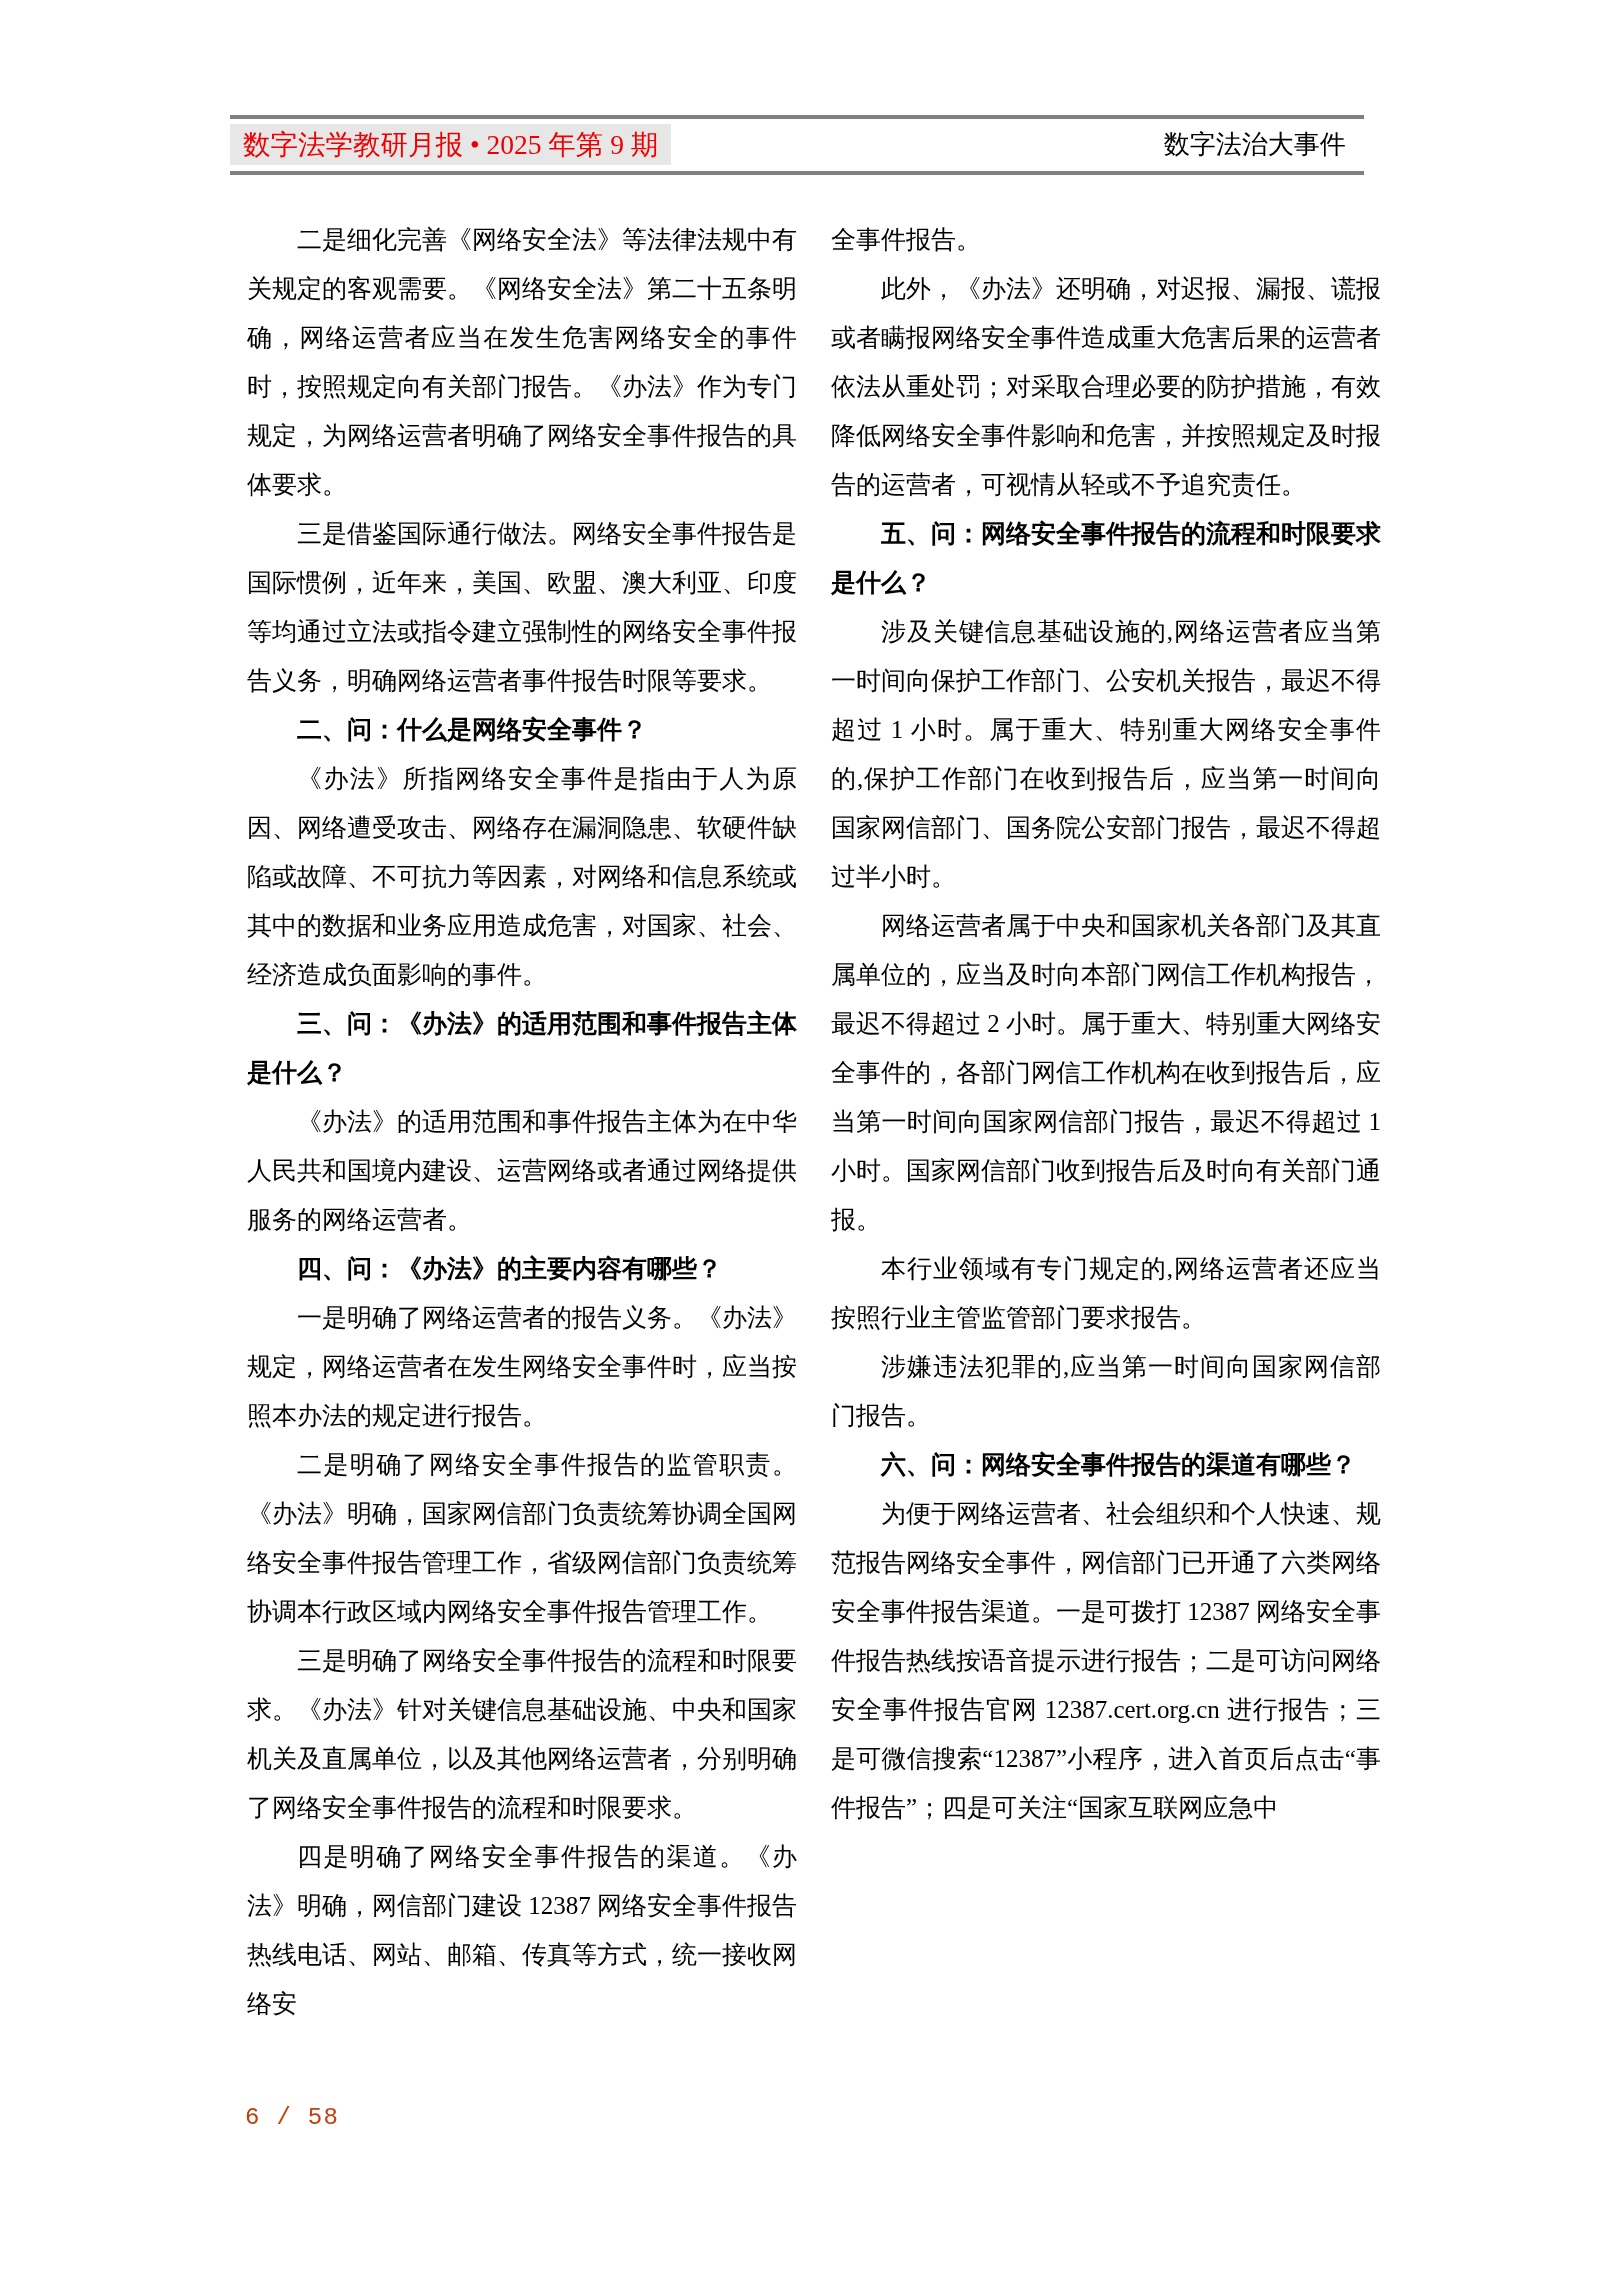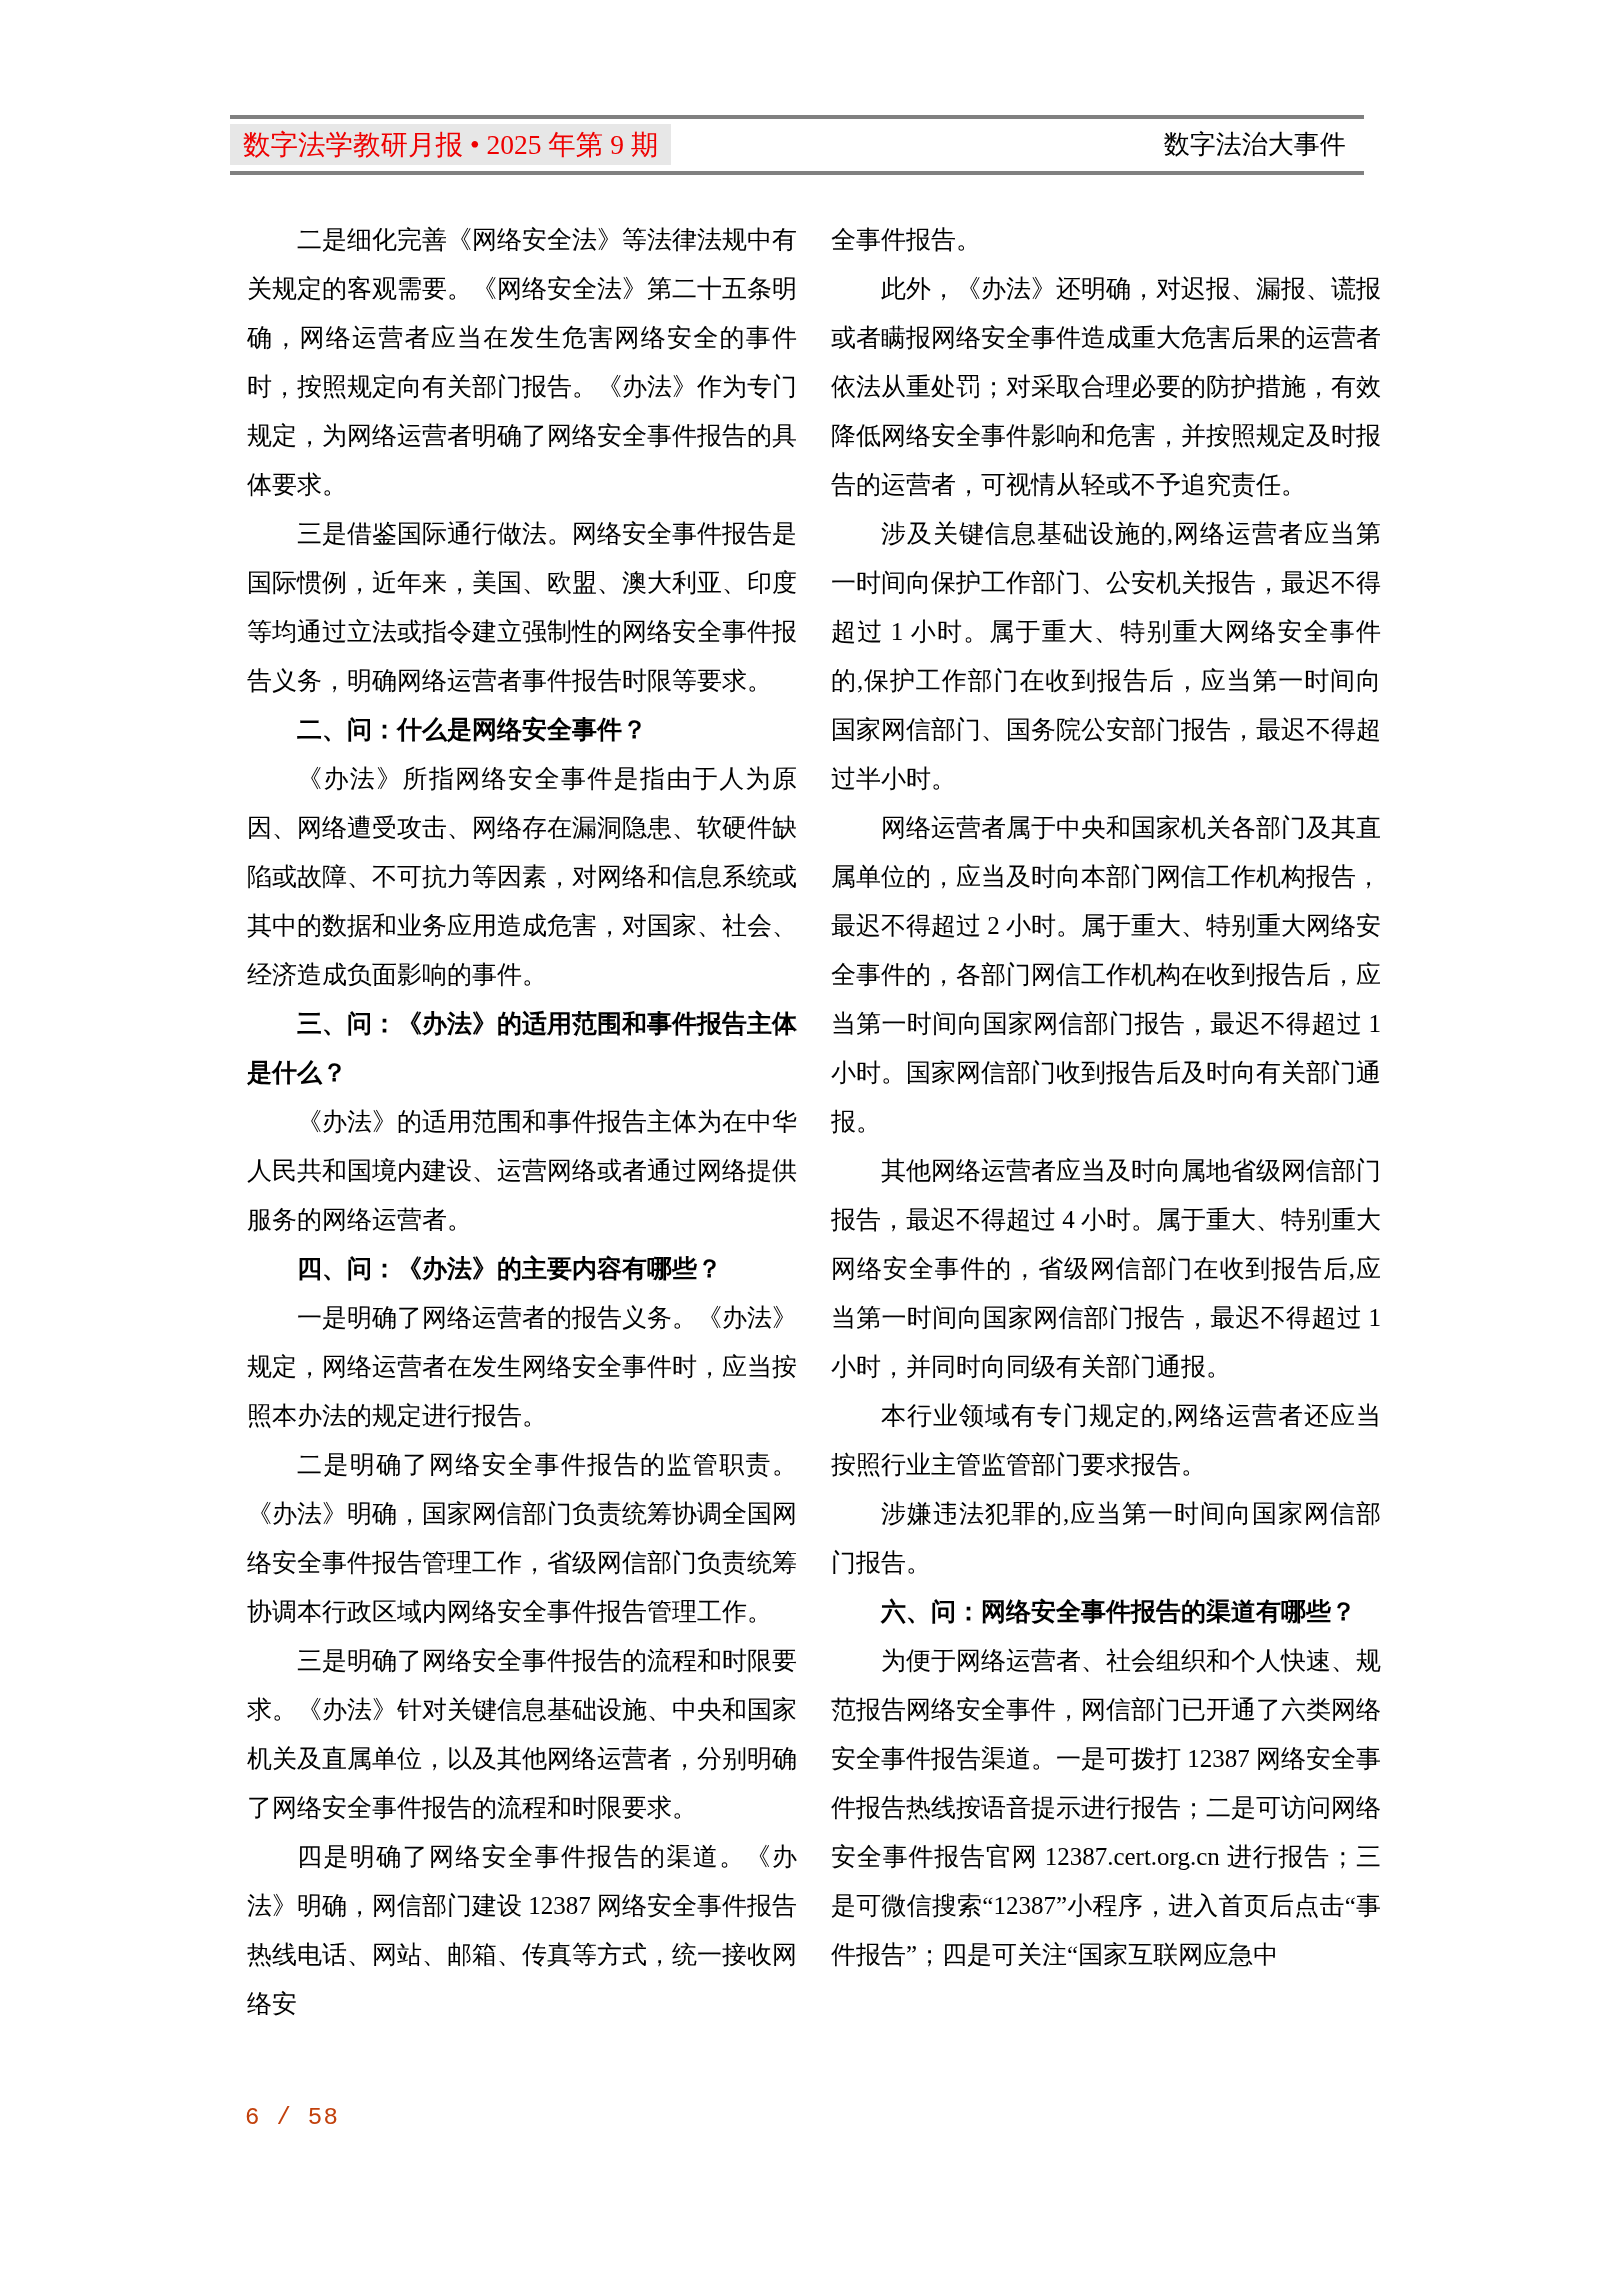--- a/index.html
+++ b/index.html
@@ -104,23 +104,23 @@
       <p class="para">《办法》的适用范围和事件报告主体为在中华人民共和国境内建设、运营网络或者通过网络提供服务的网络运营者。</p>
       <p class="para bold">四、问：《办法》的主要内容有哪些？</p>
       <p class="para">一是明确了网络运营者的报告义务。《办法》规定，网络运营者在发生网络安全事件时，应当按照本办法的规定进行报告。</p>
       <p class="para">二是明确了网络安全事件报告的监管职责。《办法》明确，国家网信部门负责统筹协调全国网络安全事件报告管理工作，省级网信部门负责统筹协调本行政区域内网络安全事件报告管理工作。</p>
       <p class="para">三是明确了网络安全事件报告的流程和时限要求。《办法》针对关键信息基础设施、中央和国家机关及直属单位，以及其他网络运营者，分别明确了网络安全事件报告的流程和时限要求。</p>
       <p class="para">四是明确了网络安全事件报告的渠道。《办法》明确，网信部门建设 12387 网络安全事件报告热线电话、网站、邮箱、传真等方式，统一接收网络安</p>
     </div>
   <div class="col col-right">
       <p class="para no-indent">全事件报告。</p>
       <p class="para">此外，《办法》还明确，对迟报、漏报、谎报或者瞒报网络安全事件造成重大危害后果的运营者依法从重处罚；对采取合理必要的防护措施，有效降低网络安全事件影响和危害，并按照规定及时报告的运营者，可视情从轻或不予追究责任。</p>
+      <p class="para bold">五、问：网络安全事件报告的流程和时限要求是什么？</p>
       <p class="para">涉及关键信息基础设施的,网络运营者应当第一时间向保护工作部门、公安机关报告，最迟不得超过 1 小时。属于重大、特别重大网络安全事件的,保护工作部门在收到报告后，应当第一时间向国家网信部门、国务院公安部门报告，最迟不得超过半小时。</p>
       <p class="para">网络运营者属于中央和国家机关各部门及其直属单位的，应当及时向本部门网信工作机构报告，最迟不得超过 2 小时。属于重大、特别重大网络安全事件的，各部门网信工作机构在收到报告后，应当第一时间向国家网信部门报告，最迟不得超过 1 小时。国家网信部门收到报告后及时向有关部门通报。</p>
-      <p class="para">其他网络运营者应当及时向属地省级网信部门报告，最迟不得超过 4 小时。属于重大、特别重大网络安全事件的，省级网信部门在收到报告后,应当第一时间向国家网信部门报告，最迟不得超过 1 小时，并同时向同级有关部门通报。</p>
       <p class="para">本行业领域有专门规定的,网络运营者还应当按照行业主管监管部门要求报告。</p>
       <p class="para">涉嫌违法犯罪的,应当第一时间向国家网信部门报告。</p>
       <p class="para bold">六、问：网络安全事件报告的渠道有哪些？</p>
       <p class="para">为便于网络运营者、社会组织和个人快速、规范报告网络安全事件，网信部门已开通了六类网络安全事件报告渠道。一是可拨打 12387 网络安全事件报告热线按语音提示进行报告；二是可访问网络安全事件报告官网 12387.cert.org.cn 进行报告；三是可微信搜索“12387”小程序，进入首页后点击“事件报告”；四是可关注“国家互联网应急中</p>
     </div>
 
   <div class="page-number">6 / 58</div>
 
 </div>
 

